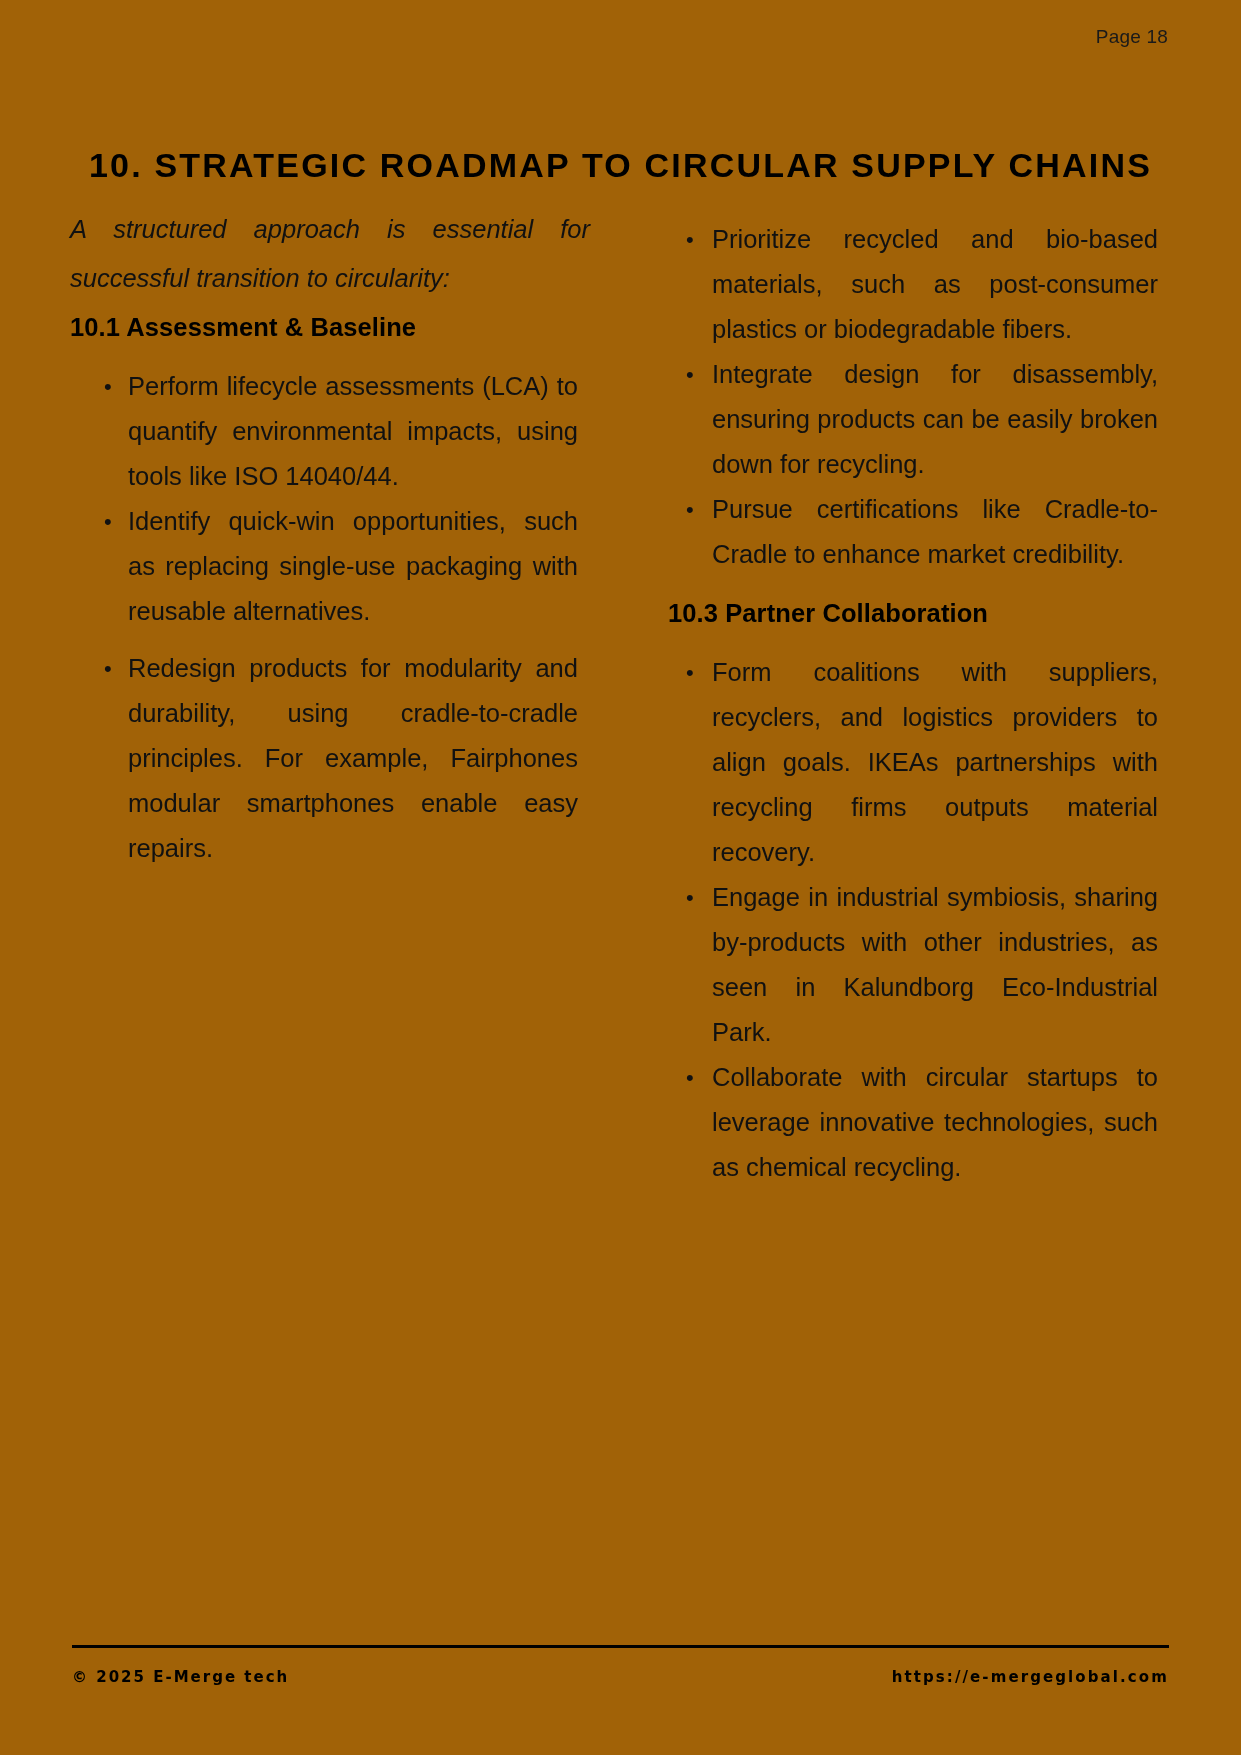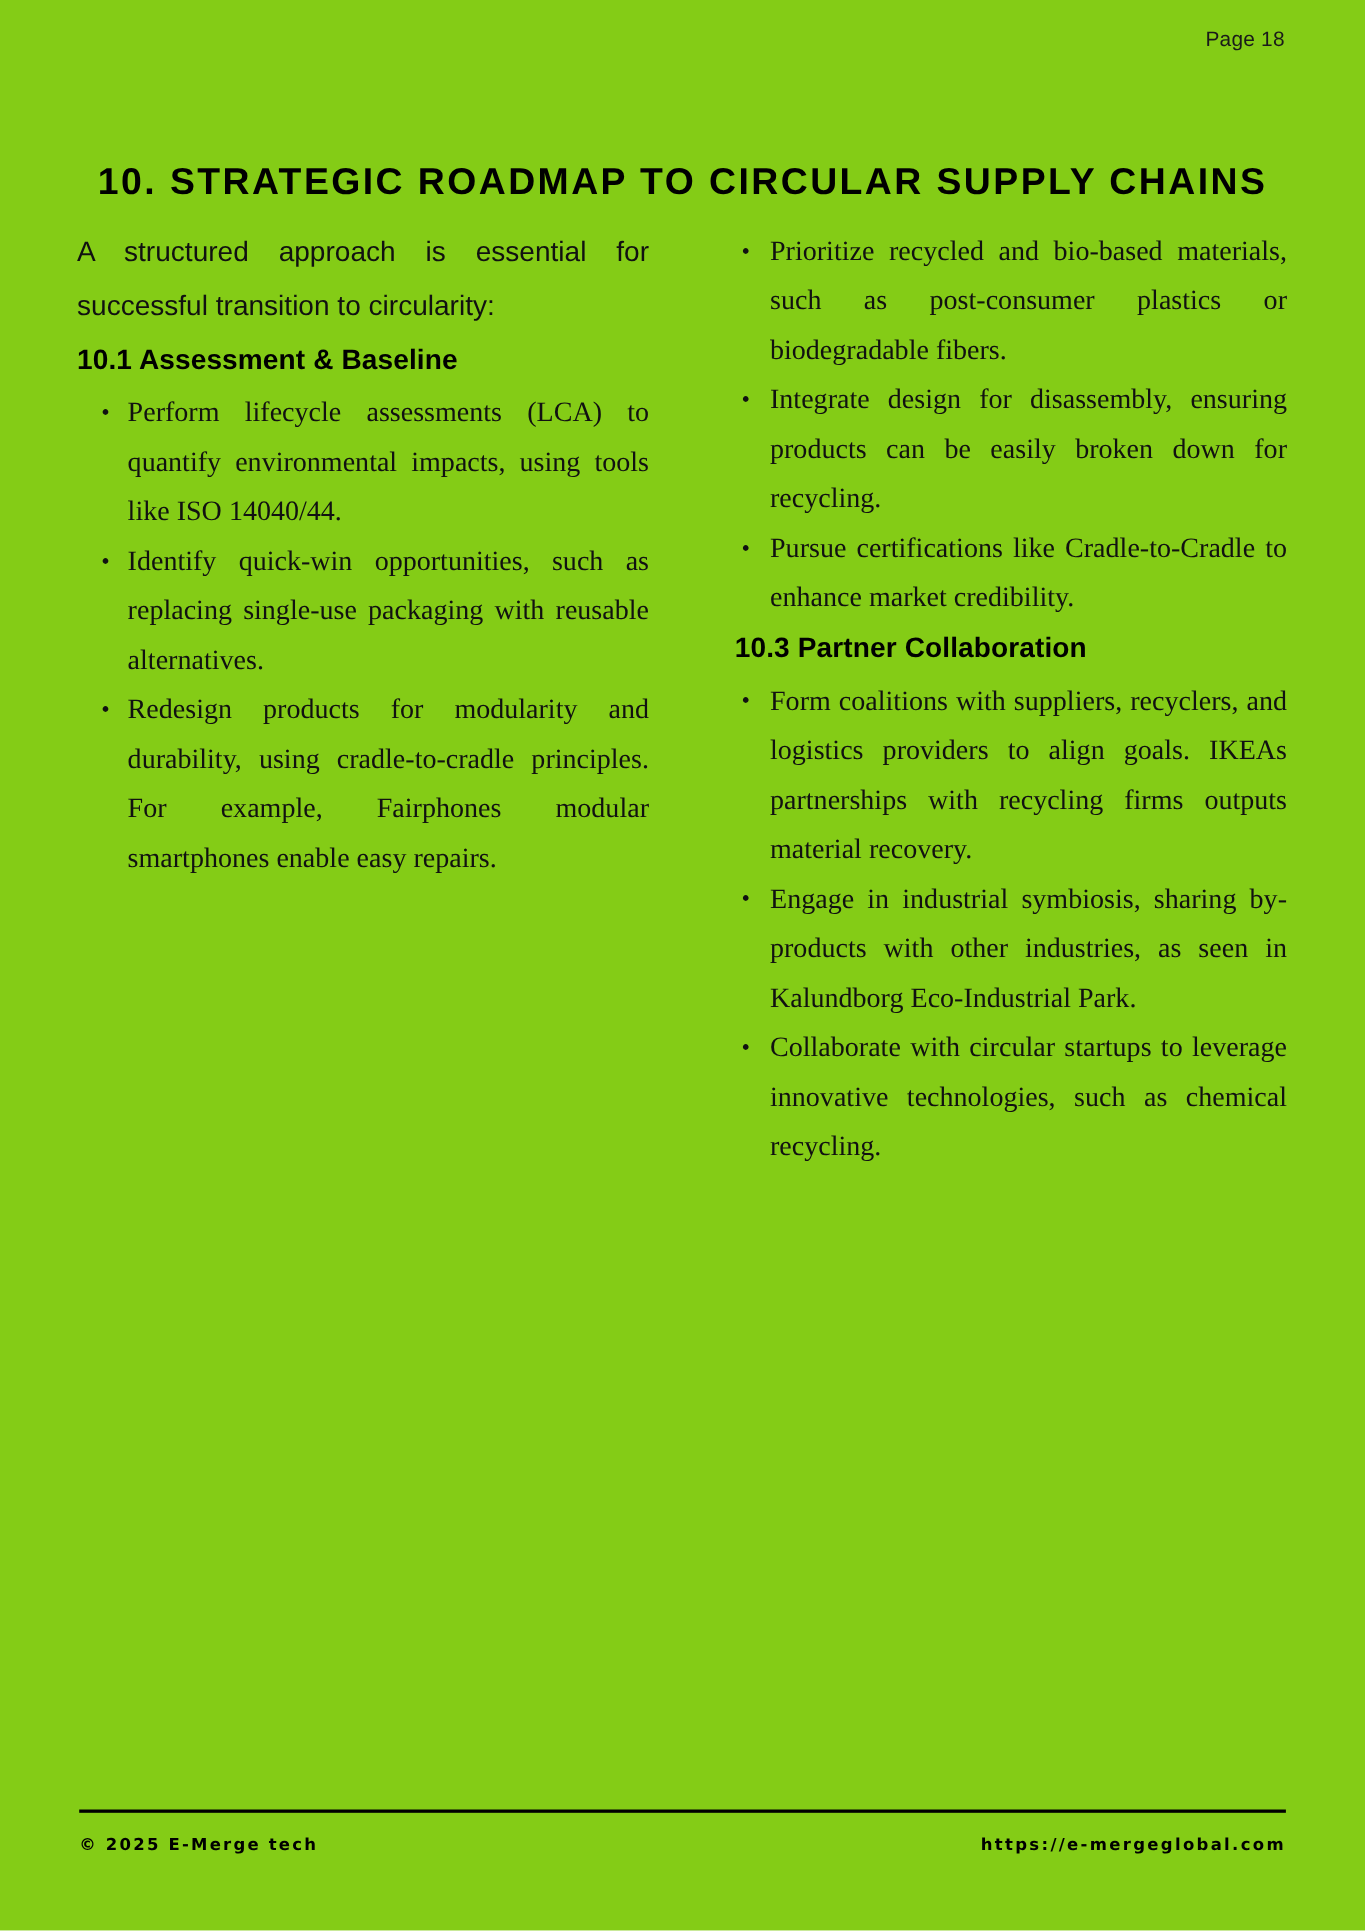--- a/index.html
+++ b/index.html
@@ -4,21 +4,21 @@
 <style>
   html, body {
     margin: 0;
     padding: 0;
     background: #ffffff;
   }
   .page {
     position: relative;
     width: 1241px;
     height: 1755px;
-    background: #84cc16;
+    background: #a16207;
     box-sizing: border-box;
     font-family: "Liberation Sans", sans-serif;
     color: #000000;
     overflow: hidden;
   }
 
   
   .page-header {
     position: absolute;
     top: 26px;
@@ -57,39 +57,39 @@
     width: 520px;
     flex: 0 0 520px;
   }
 
   .intro {
     font-size: 25.5px;
     line-height: 49px;
     text-align: justify;
     margin: 0 0 0 0;
     color: #111111;
+    font-style: italic;
   }
 
   .sec-heading {
     font-size: 25.5px;
     font-weight: bold;
     line-height: 49px;
     margin: 0;
     color: #000000;
     letter-spacing: 0.1px;
   }
   .sec-heading.indented {
     padding-left: 18px;
   }
 
   ul.bullets {
     list-style: none;
-    margin: 0;
+    margin: 12px;
     padding: 0;
-    font-family: Liberation Serif, serif;
   }
   ul.bullets > li {
     position: relative;
     padding-left: 46px;
     font-size: 25.5px;
     line-height: 45px;
     text-align: justify;
     text-justify: inter-word;
     color: #111111;
     margin: 0;

